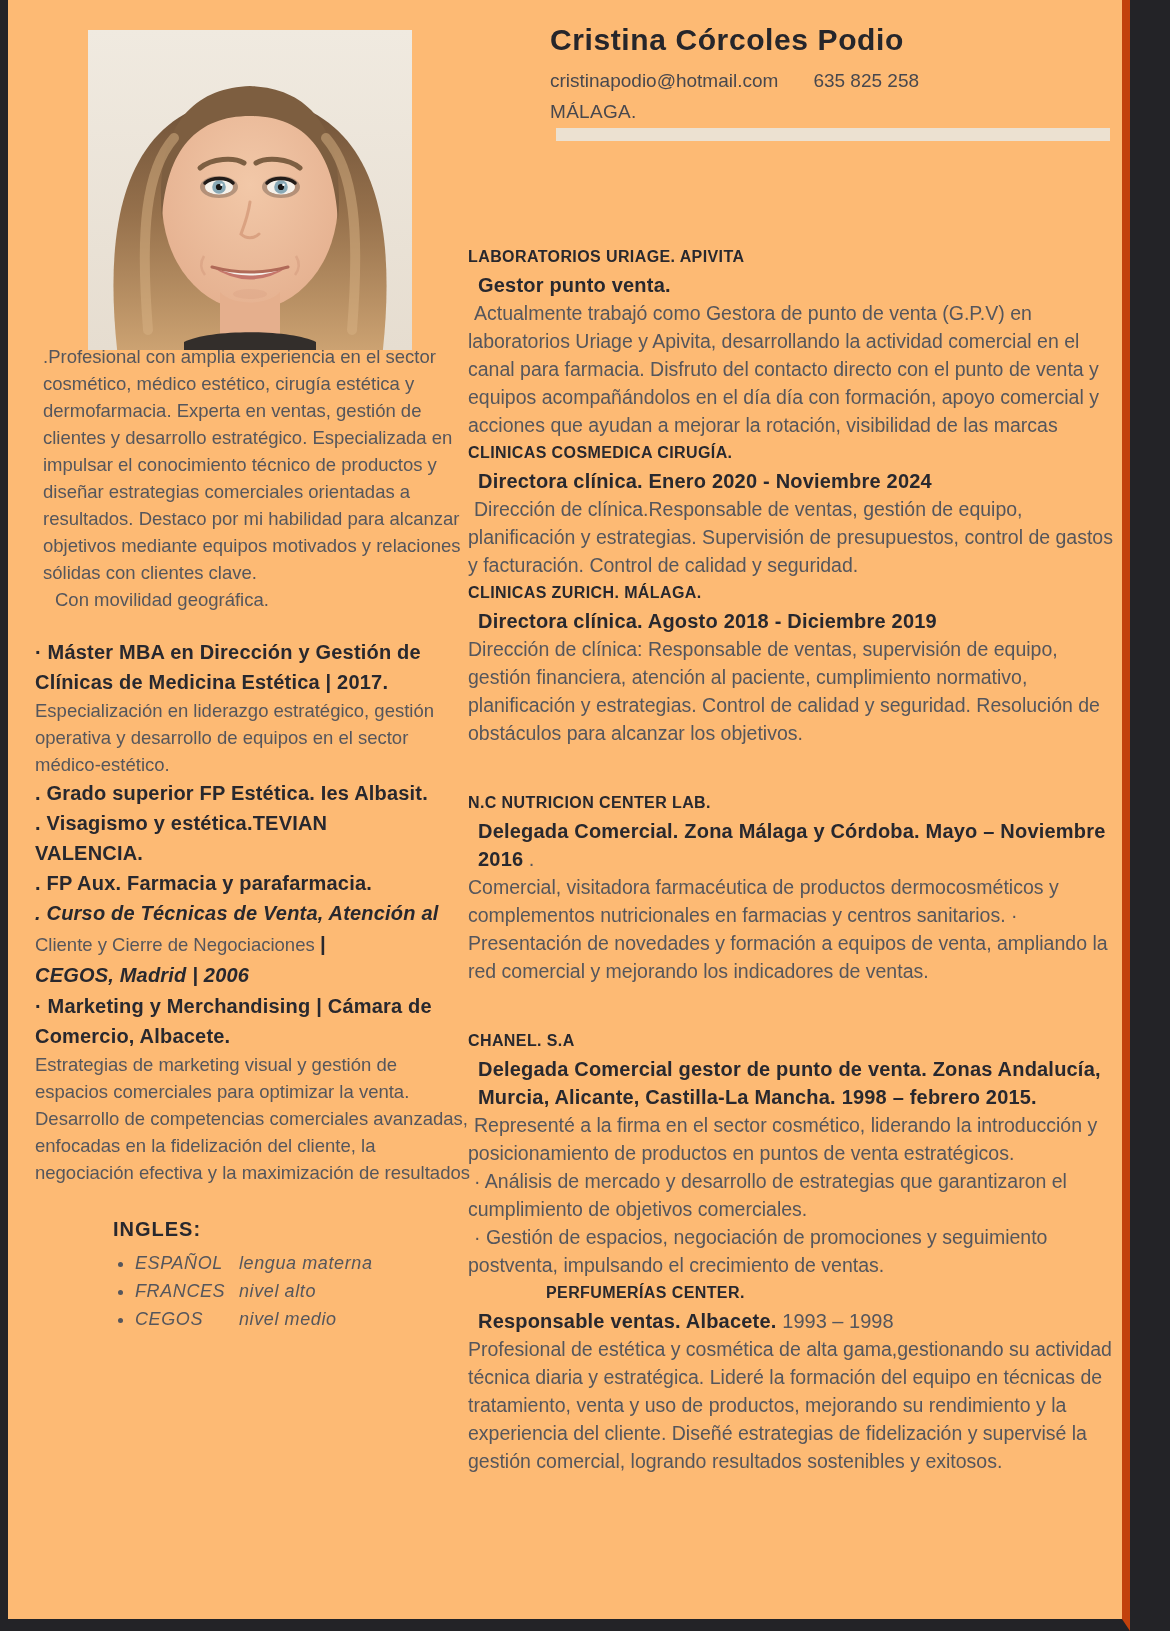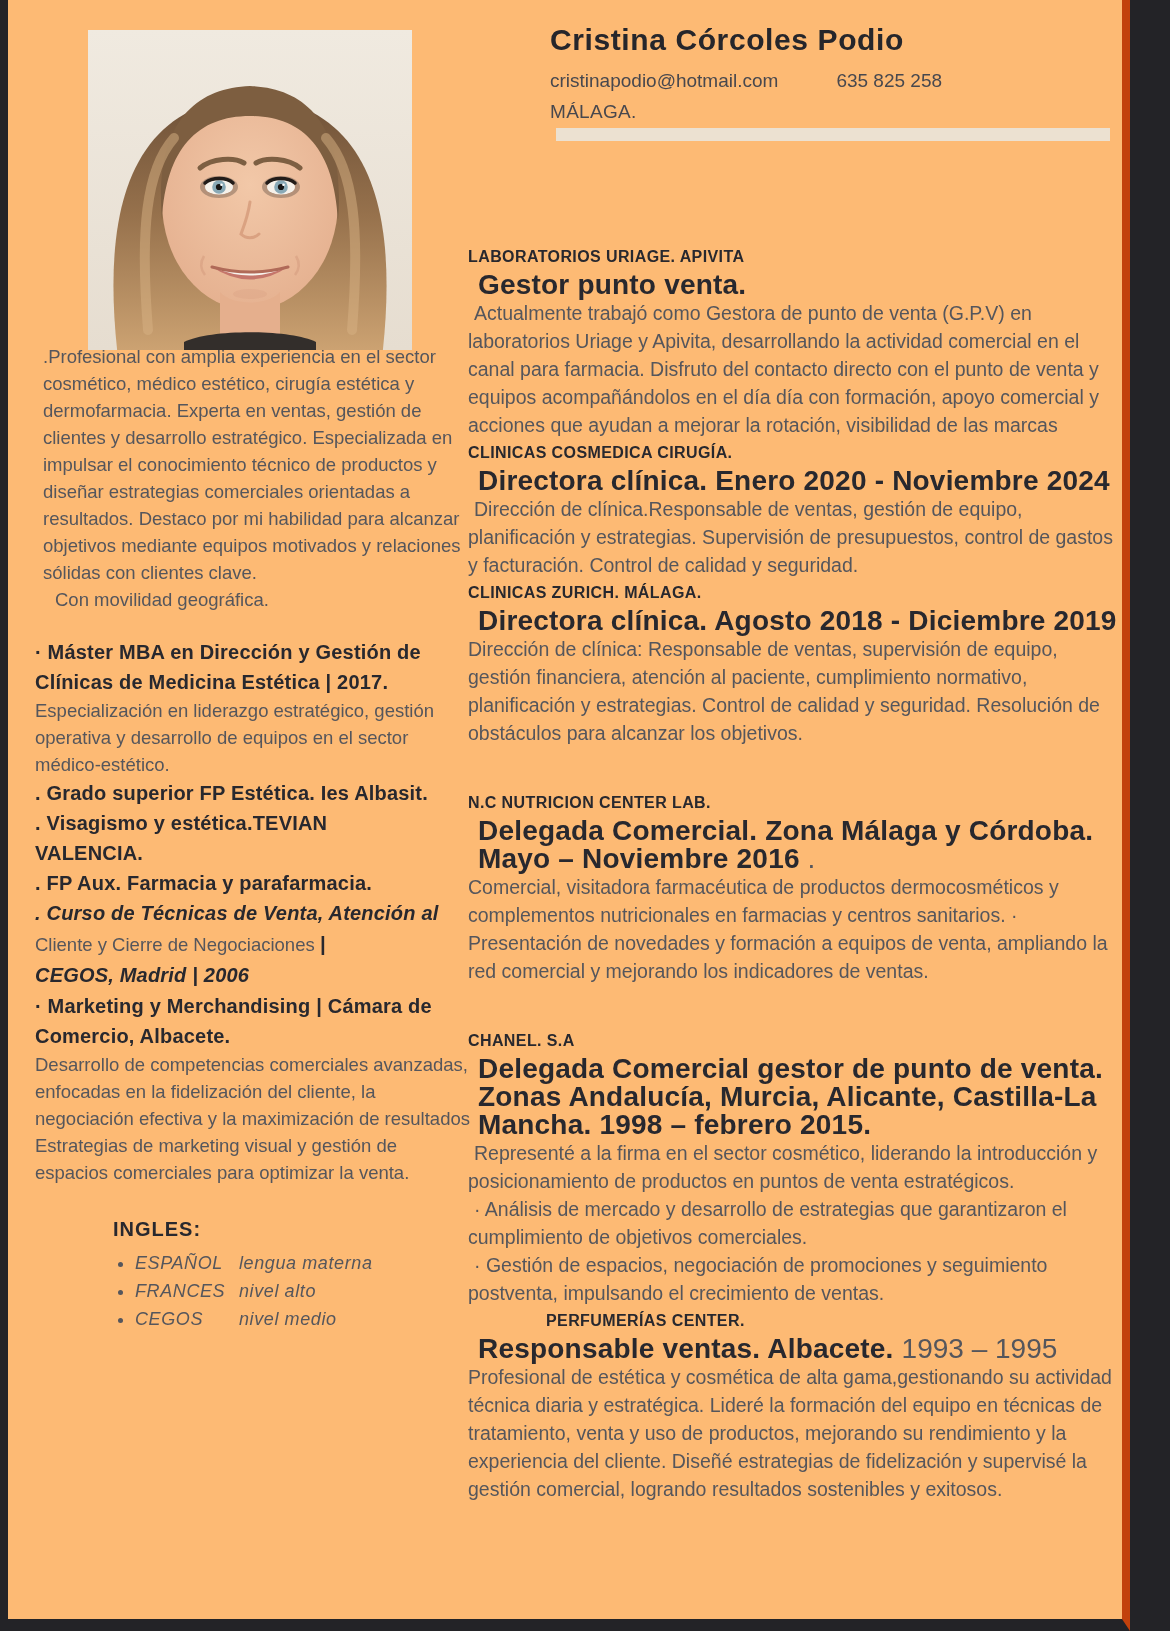--- a/index.html
+++ b/index.html
@@ -14,21 +14,21 @@
     overflow:hidden;
     font-family:"Liberation Sans", sans-serif;
     color:#55565c;
   }
   
   .header{position:absolute;left:542px;top:22px;width:560px;}
   .name{
     margin:0;font-size:30px;line-height:36px;font-weight:700;
     color:#26262b;letter-spacing:.6px;
   }
-  .contact{display:flex;gap:58px;margin-top:12px;font-size:19px;color:#48484e;}
+  .contact{display:flex;gap:35px;margin-top:12px;font-size:19px;color:#48484e;}
   .city{margin-top:9px;font-size:19px;color:#48484e;letter-spacing:.3px;}
   .accent-bar{position:absolute;left:548px;top:128px;width:554px;height:13px;background:#ece1d1;}
   
   .photo-wrap{position:absolute;left:80px;top:30px;width:324px;height:320px;overflow:hidden;}
   .photo-wrap svg{display:block;}
   
   .left-col{position:absolute;left:27px;top:343px;width:438px;font-size:18.5px;line-height:27px;}
   .left-col p{margin:0;}
   .body-txt{color:#55565c;}
   .summary{padding-left:8px;}
@@ -40,21 +40,21 @@
   .langs{margin-top:30px;margin-left:78px;}
   .langs-title{font-weight:700;color:#28282e;font-size:20px;letter-spacing:1px;}
   .langs ul{margin:6px 0 0 0;padding-left:22px;}
   .langs li{line-height:28px;font-style:italic;letter-spacing:.6px;color:#55565c;font-size:18px;}
   .lang-name{display:inline-block;min-width:104px;}
   
   .right-col{position:absolute;left:460px;top:243px;width:652px;font-size:19.5px;line-height:28px;}
   .right-col p{margin:0;}
   .company{font-weight:700;color:#28282e;font-size:16px;line-height:28px;letter-spacing:.4px;margin-left:95px;}
   .company.pl-sm{margin-left:78px;}
-  .role{font-weight:700;color:#28282e;font-size:28px;line-height:28px;padding-left:10px;letter-spacing:.2px;}
+  .role{font-weight:700;color:#28282e;font-size:20px;line-height:28px;padding-left:10px;letter-spacing:.2px;}
   .role .dates{font-weight:400;color:#55565c;letter-spacing:0;}
   .jbody{color:#55565c;}
   .indent{text-indent:6px;}
   .gap{margin-top:42px;}
 </style>
 </head>
 <body>
 
 <div class="page">
 
@@ -126,22 +126,22 @@
       <p class="body-txt">Especialización en liderazgo estratégico, gestión operativa y desarrollo de equipos en el sector médico-estético.</p>
       <p class="bold-p">. Grado superior FP Estética. Ies Albasit.</p>
       <p class="bold-p"><span>. Visagismo y estética.TEVIAN</span><br><span>VALENCIA.</span></p>
       <p class="bold-p">. FP Aux.  Farmacia y parafarmacia.</p>
       <p class="curso body-txt">
         <span class="bold-inline">. Curso de Técnicas de Venta, Atención al</span><br>
         <span>Cliente y Cierre de Negociaciones</span> <span class="bold-inline">|</span><br>
         <span class="bold-inline">CEGOS, Madrid | 2006</span>
       </p>
       <p class="bold-p">· Marketing y Merchandising | Cámara de Comercio, Albacete.</p>
+      <p class="body-txt">Estrategias de marketing visual y gestión de espacios comerciales para optimizar la venta.</p>
       <p class="body-txt">Desarrollo de competencias comerciales avanzadas, enfocadas en la fidelización del cliente, la negociación efectiva y la maximización de resultados</p>
-      <p class="body-txt">Estrategias de marketing visual y gestión de espacios comerciales para optimizar la venta.</p>
     </div>
 
     <div class="langs">
       <p class="langs-title">INGLES:</p>
       <ul>
         <li><span class="lang-name">ESPAÑOL</span><span class="lang-level">lengua materna</span></li>
         <li><span class="lang-name">FRANCES</span><span class="lang-level">nivel alto</span></li>
         <li><span class="lang-name">CEGOS</span><span class="lang-level">nivel medio</span></li>
       </ul>
     </div>
@@ -176,18 +176,18 @@
     <div class="gap">
       <p class="company">CHANEL. S.A</p>
       <p class="role">Delegada Comercial gestor de punto de venta. Zonas Andalucía, Murcia, Alicante, Castilla-La Mancha. 1998 – febrero 2015.</p>
       <p class="jbody indent">Representé a la firma en el sector cosmético, liderando la introducción y posicionamiento de productos en puntos de venta estratégicos.</p>
       <p class="jbody indent">· Análisis de mercado y desarrollo de estrategias que garantizaron el cumplimiento de objetivos comerciales.</p>
       <p class="jbody indent">· Gestión de espacios, negociación de promociones y seguimiento postventa, impulsando el crecimiento de ventas.</p>
     </div>
 
     <div>
       <p class="company pl-sm">PERFUMERÍAS CENTER.</p>
-      <p class="role"><span>Responsable  ventas. Albacete.</span> <span class="dates">1993 – 1995</span></p>
+      <p class="role"><span>Responsable  ventas. Albacete.</span> <span class="dates">1993 – 1998</span></p>
       <p class="jbody">Profesional de estética y cosmética de alta gama,gestionando su actividad técnica diaria y estratégica. Lideré la formación del equipo en técnicas de tratamiento, venta y uso de productos, mejorando su rendimiento y la experiencia del cliente. Diseñé estrategias de fidelización y supervisé la gestión comercial, logrando resultados sostenibles y exitosos.</p>
     </div>
 
   </section>
 </div>
 
 </body></html>

